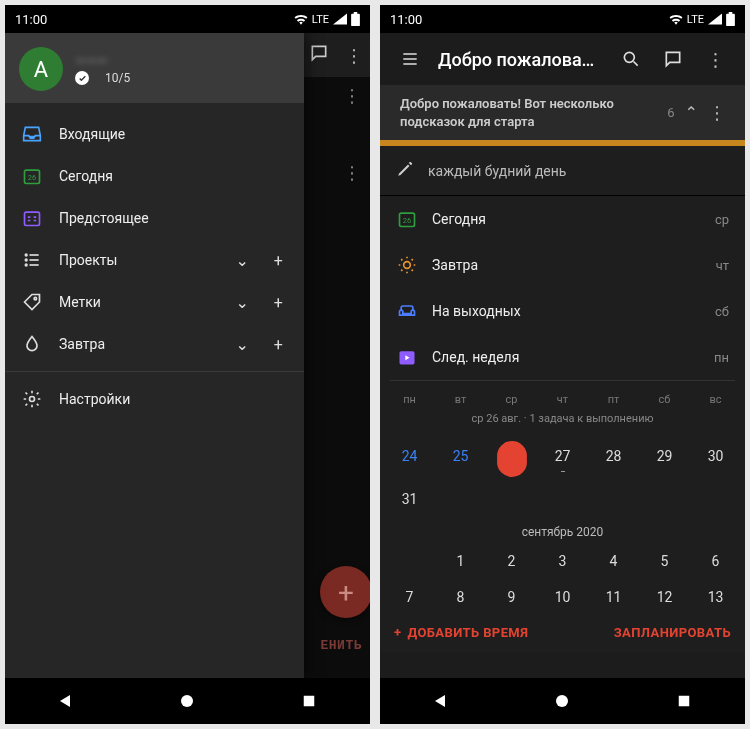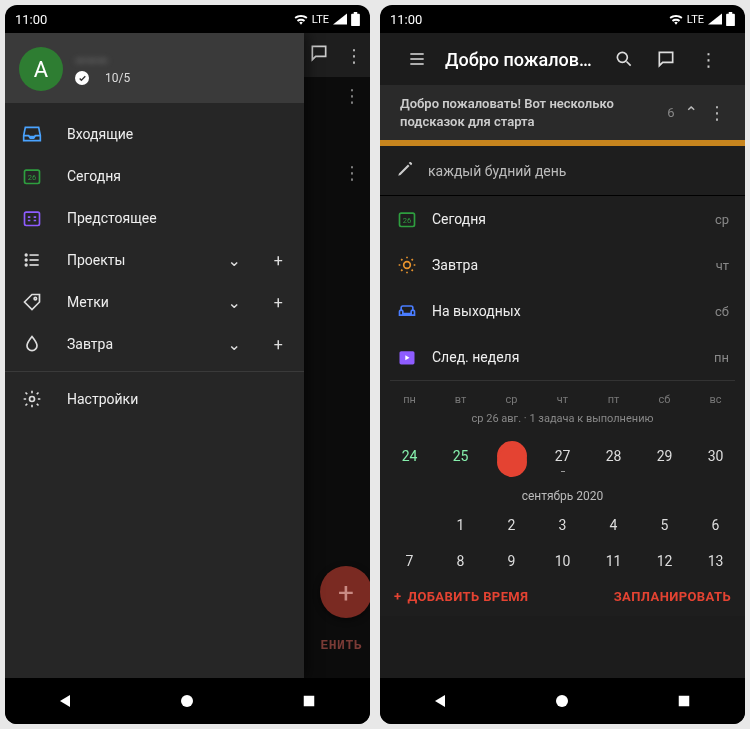--- a/index.html
+++ b/index.html
@@ -1,68 +1,68 @@
 <!DOCTYPE html>
 <html><head>
 <meta charset="utf-8">
 <style>
   * { box-sizing: border-box; margin: 0; padding: 0; font-family: -apple-system, Roboto, "Segoe UI", sans-serif; }
   body { background: #e8e8e8; width: 750px; height: 729px; display: flex; gap: 10px; padding: 5px 5px 5px 5px; }
-  .phone { flex: 1; background: #000; border-radius: 12px; overflow: hidden; display: flex; flex-direction: column; position: relative; }
+  .phone { flex: 1; background: #000; border-radius: 0; overflow: hidden; display: flex; flex-direction: column; position: relative; }
   .statusbar { height: 28px; display: flex; align-items: center; padding: 0 10px; color: #fff; font-size: 13px; }
   .statusbar .spacer { flex: 1; }
   .statusbar .icons { display: flex; align-items: center; gap: 4px; font-size: 11px; }
   .navbar { height: 46px; display: flex; align-items: center; justify-content: space-around; background: #000; }
   .navbar .nb { width: 18px; height: 18px; display:flex; align-items:center; justify-content:center; }
 
   
   .left-content { flex: 1; display: flex; flex-direction: column; position: relative; background:#1e1e1e; }
   .behind-appbar { height: 44px; background:#1e1e1e; display:flex; align-items:center; justify-content:flex-end; padding-right:8px; gap:16px; }
   .drawer { position:absolute; left:0; top:0; bottom:0; width: 82%; background:#262626; box-shadow: 4px 0 12px rgba(0,0,0,.5); display:flex; flex-direction:column; }
   .profile { background:#3a3a3a; padding: 14px 14px 12px; display:flex; align-items:center; gap:12px; }
   .avatar { width:44px; height:44px; border-radius:50%; background:#2e7d32; color:#fff; display:flex; align-items:center; justify-content:center; font-size:22px; }
   .profile-text { display:flex; flex-direction:column; gap:2px; }
   .profile-name { color:#bbb; filter: blur(3px); font-size:14px; user-select:none; }
   .karma { display:flex; align-items:center; gap:16px; color:#ddd; font-size:12px; }
   .karma-badge { width:14px; height:14px; border-radius:50%; background:#fff; display:flex; align-items:center; justify-content:center; }
   .karma-badge svg { width:9px; height:9px; }
   .menu-list { padding: 10px 0 4px; }
-  .menu-item { display:flex; align-items:center; gap:24px; padding: 10px 16px; color:#eee; font-size:14px; }
+  .menu-item { display:flex; align-items:center; gap:16px; padding: 10px 16px; color:#eee; font-size:14px; }
   .menu-item .mi-icon { width:22px; height:22px; display:flex; align-items:center; justify-content:center; }
   .menu-item .mi-label { flex:1; }
   .menu-item .chev, .menu-item .plus { color:#ddd; width:20px; text-align:center; font-size:16px; }
   .divider { height:1px; background:#3a3a3a; margin: 6px 0; }
   .fab { position:absolute; right:-2px; bottom:60px; width:52px; height:52px; border-radius:50%; background:#7a2a22; display:flex; align-items:center; justify-content:center; color:#c98b84; font-size:28px; box-shadow:0 2px 6px rgba(0,0,0,.5); }
   .cancel-peek { position:absolute; right:8px; bottom:25px; color:#7a3b36; font-size:13px; font-weight:600; letter-spacing:.5px;font-family:Liberation Mono, monospace; }
   .left-body { flex:1; position:relative; background:#111; }
   .dim-row { display:flex; align-items:center; justify-content:flex-end; padding:8px 10px; }
   .dots { color:#bbb; font-size:18px; letter-spacing:-1px; }
   .left-scrim { position:absolute; inset:0; background:rgba(0,0,0,.28); }
 
   
   .right-content { flex:1; display:flex; flex-direction:column; background:#1c1c1c; }
-  .appbar { height:52px; display:flex; align-items:center; gap:6px; padding:0 19px; color:#fff; }
+  .appbar { height:52px; display:flex; align-items:center; gap:6px; padding:0 12px; color:#fff; }
   .appbar .ab-icon { width:36px; height:36px; display:flex; align-items:center; justify-content:center; color:#ccc; }
   .appbar-title { flex:1; font-size:18px; font-weight:500; padding-left:4px; white-space:nowrap; overflow:hidden; text-overflow:ellipsis; }
   .section-head { background:#2a2a2a; padding:10px 20px; display:flex; align-items:center; gap:10px; color:#ccc; }
   .section-head .sh-text { flex:1; font-size:13px; font-weight:600; line-height:1.35; }
   .sh-count { color:#888; font-size:13px; }
   .gold-bar { height:6px; background:#c7851e; }
   .sched-panel { background:#1e1e1e; display:flex; flex-direction:column; }
   .sched-input { display:flex; align-items:center; gap:14px; padding:14px 16px; color:#bbb; font-size:14px; border-bottom:1px solid #000; }
   .quick-date { display:flex; align-items:center; gap:14px; padding:12px 16px; color:#eee; font-size:14px; }
   .qd-icon { width:22px; height:22px; display:flex; align-items:center; justify-content:center; }
   .qd-label { flex:1; }
   .qd-day { color:#888; font-size:13px; }
   .cal { padding: 6px 4px 0; }
   .cal-row { display:grid; grid-template-columns: repeat(7, 1fr); text-align:center; align-items:center; }
   .cal-head { color:#777; font-size:11px; padding:6px 0 4px; }
   .cal-sub { grid-column: 1 / -1; color:#888; font-size:11px; padding:2px 0 6px; text-align:center; }
   .cal-cell { color:#ddd; font-size:14px; padding:10px 0; position:relative; }
-  .cal-cell.dim { color:#86efac; }
+  .cal-cell.dim { color:#3b82f6; }
   .cal-cell.sel span { background:#e44332; color:#fff; width:30px; height:30px; border-radius:50%; display:inline-flex; align-items:center; justify-content:center; }
   .cal-cell .dot { position:absolute; left:50%; transform:translateX(-50%); bottom:4px; width:3px; height:3px; border-radius:50%; background:#eee; }
   .cal-month { color:#bbb; font-size:12px; text-align:center; padding:8px 0 4px; }
   .sched-actions { display:flex; align-items:center; padding:10px 14px 12px; }
   .sched-actions .act { color:#e44332; font-size:13px; font-weight:700; letter-spacing:.4px; display:flex; align-items:center; gap:6px; }
   .sched-actions .spacer { flex:1; }
   .task-dot { width:4px; height:1px; background:#999; position:absolute; left:50%; transform:translateX(-50%); bottom:2px; }
   .thin-div { height:1px; background:#333; margin:0 10px; }
 </style>
 </head>
@@ -334,20 +334,29 @@
         </div>
         <div class="cal-row">
           <div class="cal-cell dim">24</div>
           <div class="cal-cell dim">25</div>
           <div class="cal-cell sel"><span>26</span><span class="dot"></span></div>
           <div class="cal-cell"><span>27</span><span class="task-dot"></span></div>
           <div class="cal-cell">28</div>
           <div class="cal-cell">29</div>
           <div class="cal-cell">30</div>
         </div>
+        <div class="cal-row">
+          <div class="cal-cell">31</div>
+          <div></div>
+            <div></div>
+            <div></div>
+            <div></div>
+            <div></div>
+            <div></div>
+        </div>
         <div class="cal-month">сентябрь 2020</div>
         <div class="cal-row">
           <div class="cal-cell"></div>
           <div class="cal-cell">1</div>
           <div class="cal-cell">2</div>
           <div class="cal-cell">3</div>
           <div class="cal-cell">4</div>
           <div class="cal-cell">5</div>
           <div class="cal-cell">6</div>
         </div>

